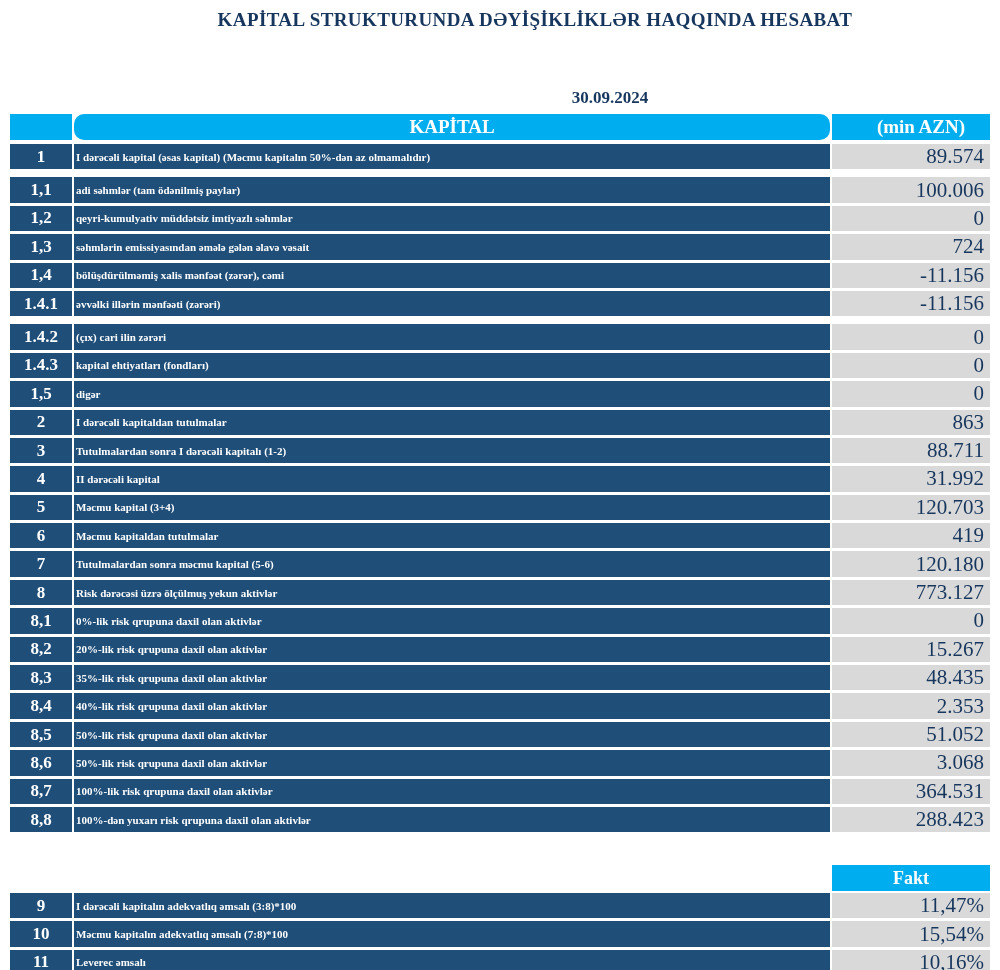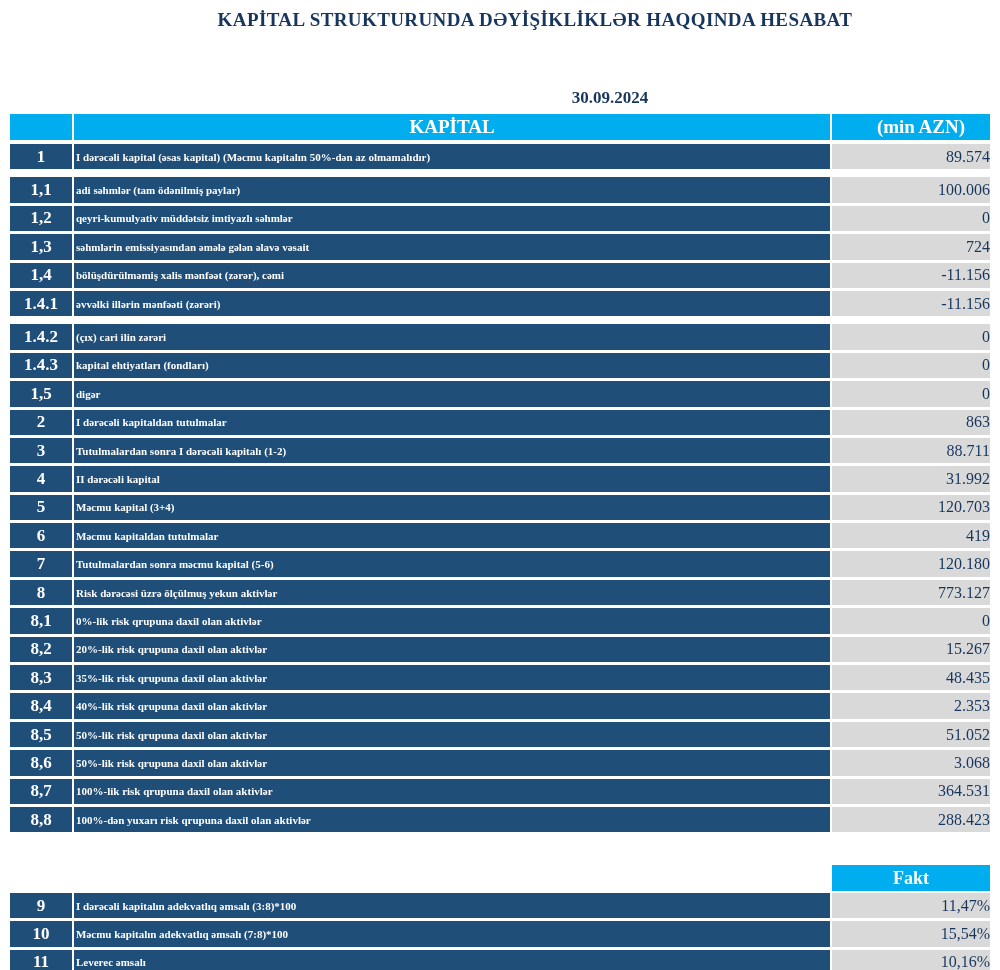--- a/index.html
+++ b/index.html
@@ -54,27 +54,29 @@
   .cell.label{
     width:756px;
     background:var(--row-bg);
     color:#fff;font-weight:bold;font-size:11px;
     padding-left:2px;
     margin-right:2px;
   }
   .cell.value{
     width:158px;justify-content:flex-end;
     background:var(--value-bg);
-    color:var(--navy-text);font-size:16px;
+    color:var(--navy-text);font-size:21px;
+    padding-right:6px;
   }
   .header-row .cell.no{background:var(--header-bg);}
   .header-row .cell.label{
     background:var(--header-bg);
     justify-content:center;padding-left:0;
     font-size:19px;
+    border-radius:10px;
   }
   .header-row .cell.value{
     background:var(--header-bg);
     justify-content:center;padding-right:0;
     color:#fff;font-weight:bold;font-size:19px;padding-left:20px;
   }
   .ratios{
     position:absolute;left:10px;top:865px;width:980px;
   }
   .fakt-row{

